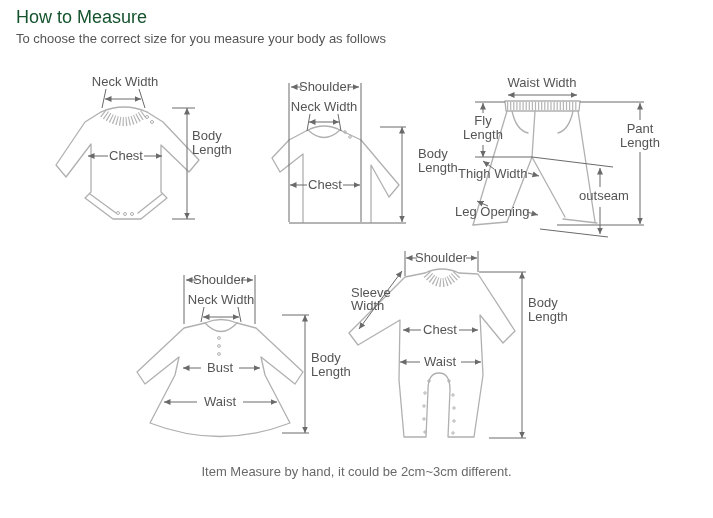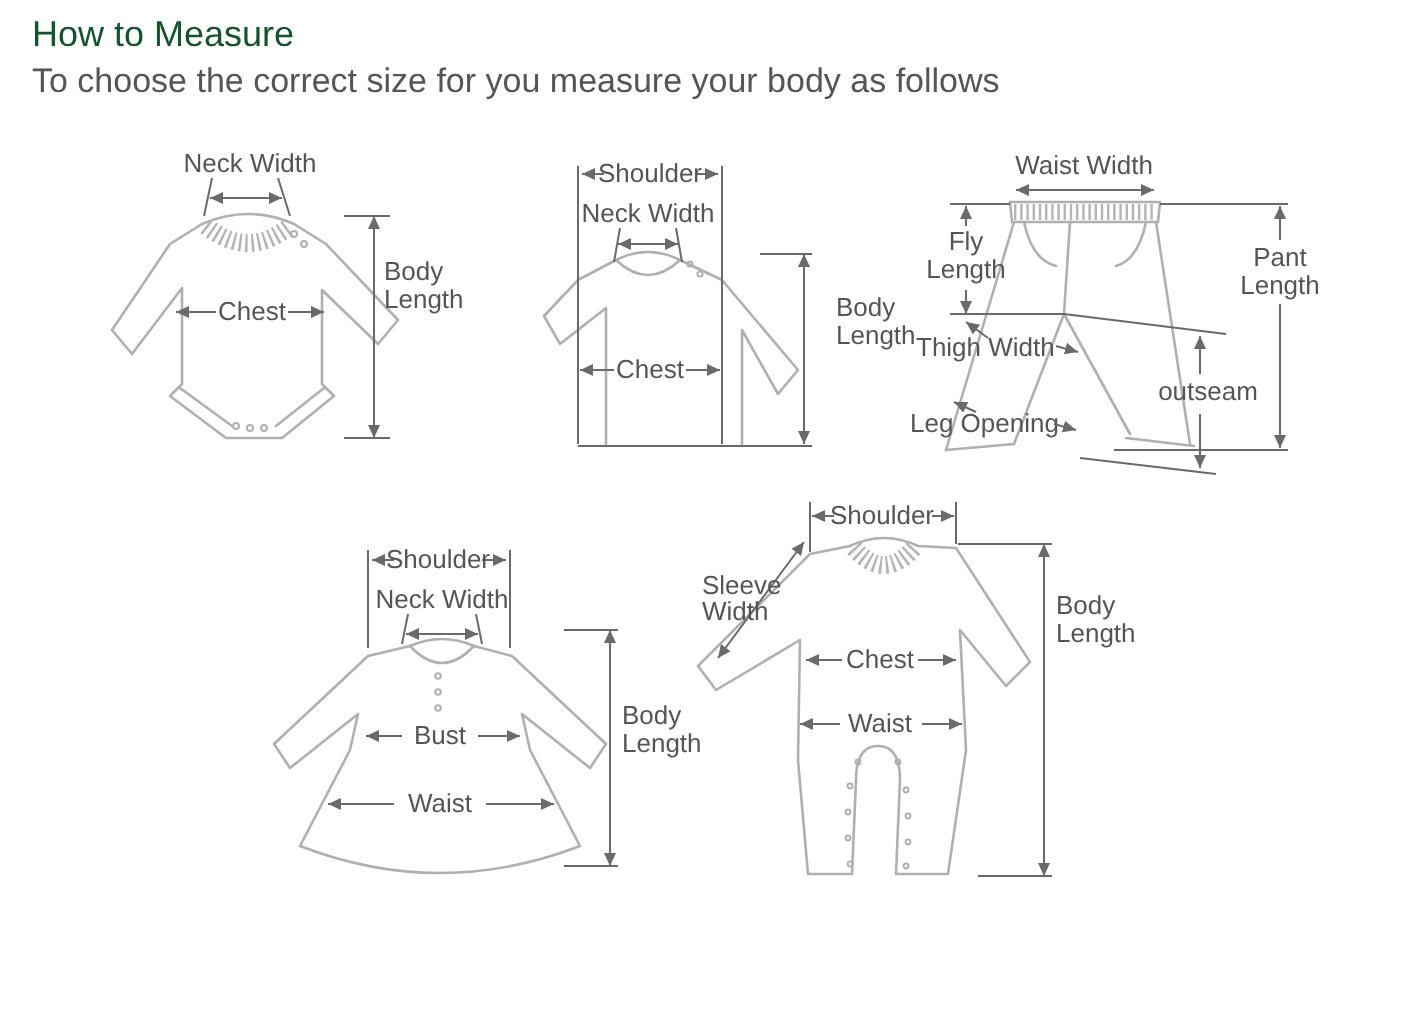--- a/index.html
+++ b/index.html
@@ -1,19 +1,19 @@
 <!DOCTYPE html>
 <html><head>
 <meta charset="utf-8">
 <style>
   html,body{margin:0;padding:0;background:#fff;}
   .canvas{position:relative;width:713px;height:518px;background:#fff;overflow:hidden;
           font-family:"Liberation Sans",sans-serif;}
   .title{position:absolute;left:16px;top:7px;font-size:18px;font-weight:400;color:#14532d;margin:0;}
-  .sub{position:absolute;left:16px;top:31px;font-size:17px;color:#555;margin:0;}
+  .sub{position:absolute;left:16px;top:31px;font-size:13px;color:#555;margin:0;}
   .note{position:absolute;left:0;top:464px;width:713px;text-align:center;font-size:13px;color:#696969;}
   svg.diag{position:absolute;overflow:visible;}
   svg text{font-size:13px;fill:#555;font-family:"Liberation Sans",sans-serif;}
   .g{stroke:#b0b0b0;fill:none;stroke-width:1.3;stroke-linejoin:round;stroke-linecap:round;}
   .rib{stroke:#b4b4b4;fill:none;stroke-width:9;stroke-dasharray:1.2 1.9;}
   .rib8{stroke:#b4b4b4;fill:none;stroke-width:8;stroke-dasharray:1.2 1.9;}
   .d{stroke:#6a6a6a;fill:none;stroke-width:1;}
   .dot{stroke:#b0b0b0;fill:none;stroke-width:1;}
 </style>
 </head>
@@ -253,14 +253,15 @@
     </g>
     <g>
       <path class="d" d="M134,27 L181,27"></path>
       <path class="d" d="M144,193 L181,193"></path>
       <path class="d" d="M177,27 L177,193" marker-start="url(#ar5)" marker-end="url(#ar5)"></path>
       <text x="183" y="62">Body</text>
       <text x="183" y="76">Length</text>
     </g>
   </svg>
 
+  <div class="note">Item Measure by hand, it could be 2cm~3cm different.</div>
 
 </div>
 
 </body></html>

